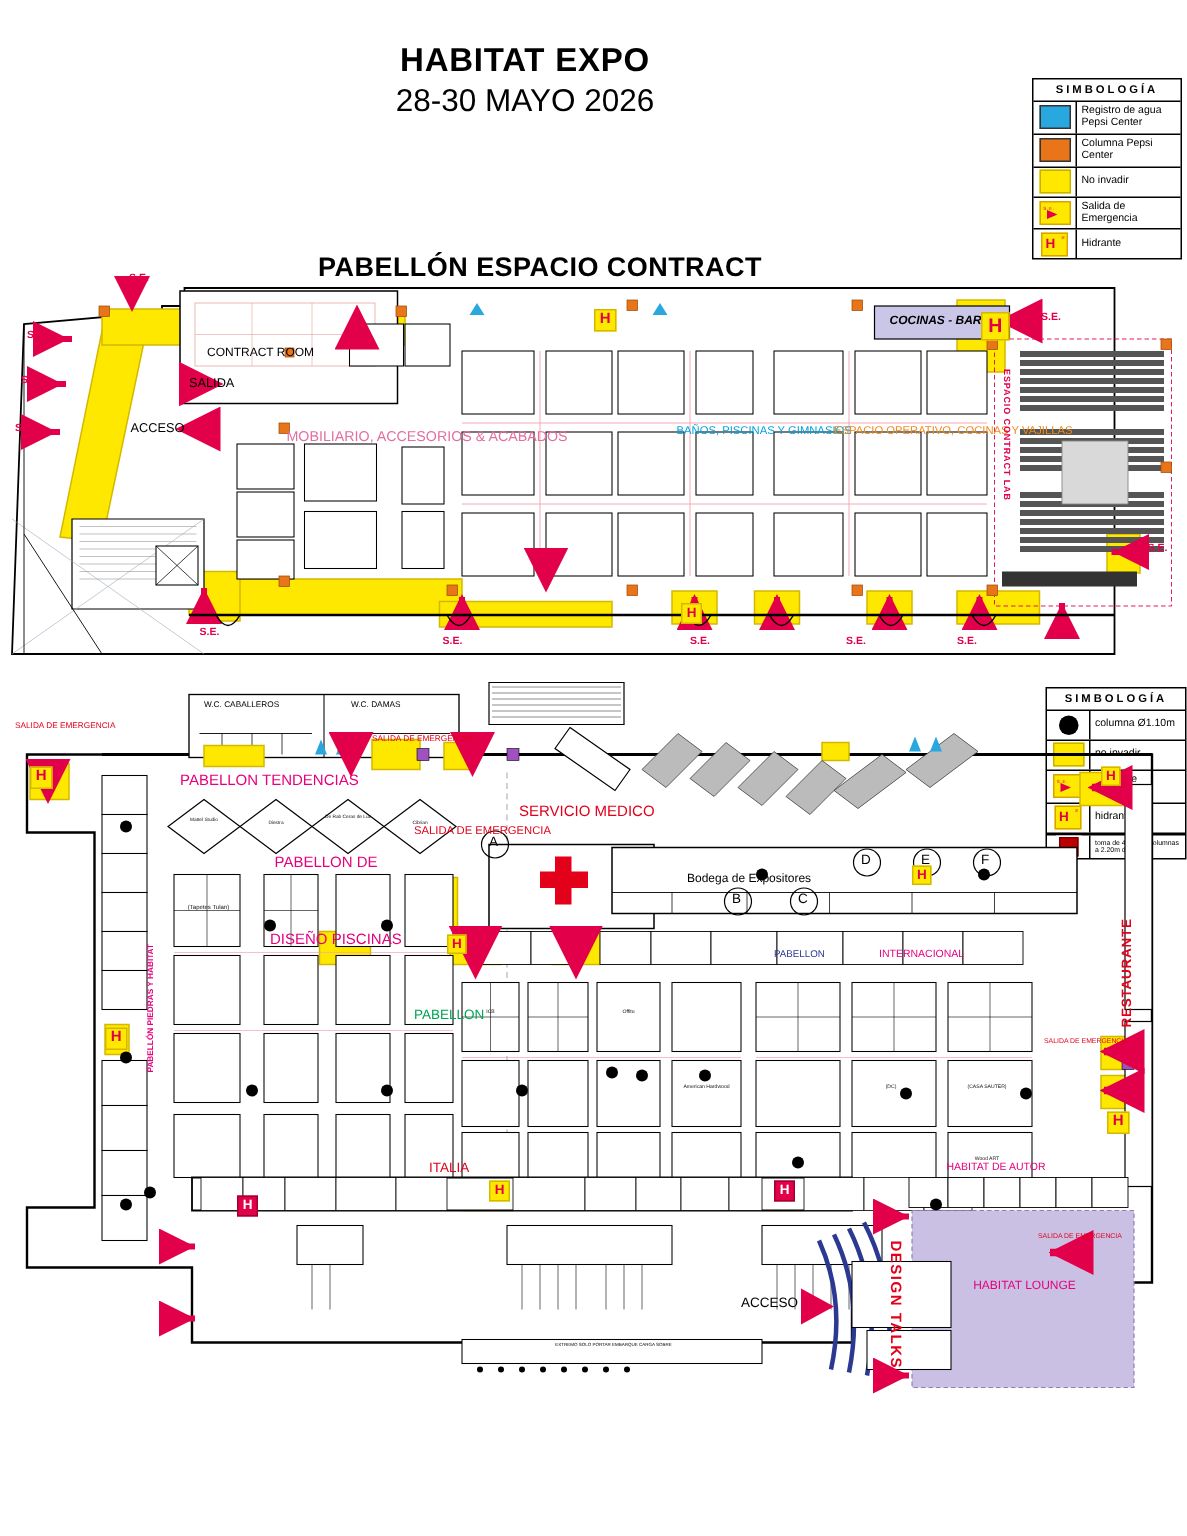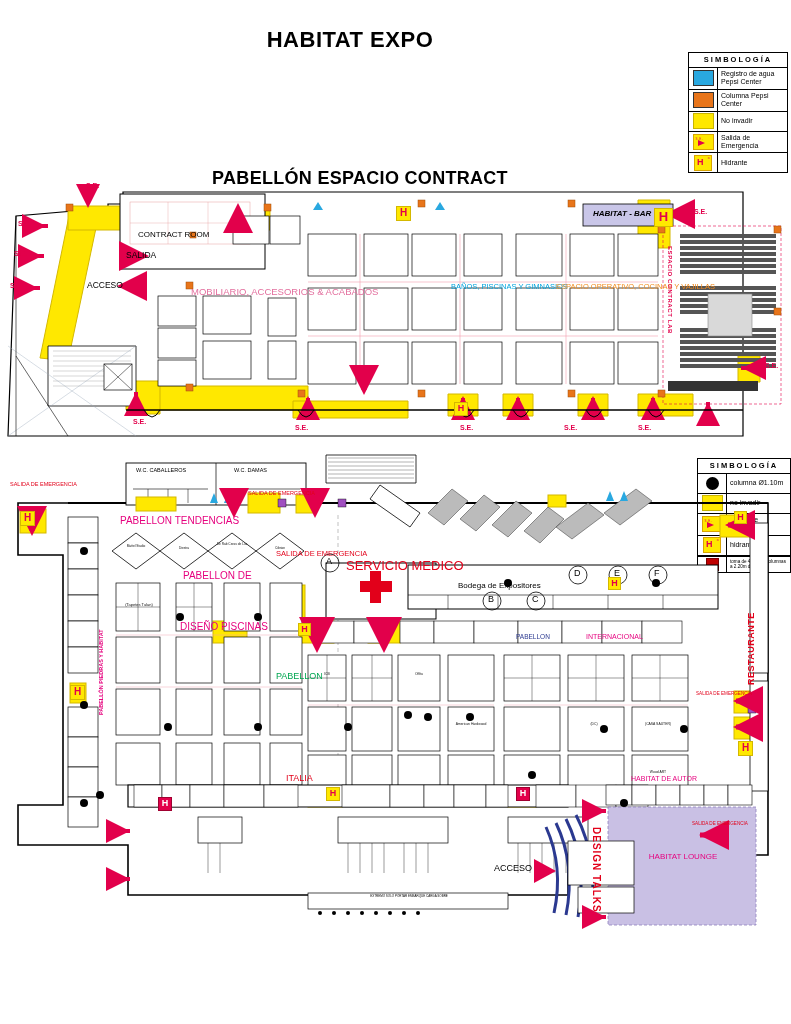--- a/index.html
+++ b/index.html
@@ -57,20 +57,21 @@
   .zone-magenta{color:#e6007e;}
   .zone-red{color:#e2001a;}
   .zone-green{color:#00a651;}
   .booth-t{font-size:3.2px;line-height:3.6px;text-align:center;color:#111;}
 </style>
 </head>
 <body>
 
 <div id="title-block" class="abs">
   <div class="t1">HABITAT EXPO</div>
+  <div class="t2">28-30 MAYO 2026</div>
 </div>
 <div id="pabellon-contract-title" class="abs">PABELLÓN ESPACIO CONTRACT</div>
 
 <div id="legend-1" class="legend abs">
   <div class="lhead">SIMBOLOGÍA</div>
   <div class="lrow">
     <div class="lsw">
       <div class="sw-box" style="background:#29a8e0"></div>
       </div>
     <div class="ltx">Registro de agua Pepsi Center</div>
@@ -317,21 +318,21 @@
     <path d="M136,224 q8,14 16,0"></path>
         <path d="M290,224 q8,14 16,0"></path>
     <path d="M450,224 q8,14 16,0"></path>
         <path d="M505,224 q8,14 16,0"></path>
     <path d="M578,224 q8,14 16,0"></path>
         <path d="M640,224 q8,14 16,0"></path>
   </g>
 </svg>
 
 <div class="plbl abs" style="left:130px;top:44px;font-size:8px;line-height:10px;text-align:center;width:70px;">CONTRACT ROOM</div>
-<div class="plbl abs" style="left:585px;top:23px;font-size:8px;font-style:italic;font-weight:bold;">HABITAT - BAR</div>
+<div class="plbl abs" style="left:585px;top:23px;font-size:8px;font-style:italic;font-weight:bold;">COCINAS - BAR</div>
 <div class="plbl abs zone-pink" style="left:183px;top:100px;font-size:9.5px;">MOBILIARIO, ACCESORIOS &amp; ACABADOS</div>
 <div class="plbl abs zone-blue" style="left:443px;top:96px;font-size:7.5px;width:96px;text-align:center;line-height:9px;">BAÑOS, PISCINAS Y GIMNASIOS</div>
 <div class="plbl abs zone-orange" style="left:548px;top:96px;font-size:7.5px;width:104px;text-align:center;line-height:9px;">ESPACIO OPERATIVO, COCINAS Y VAJILLAS</div>
 <div class="plbl abs" style="left:79px;top:94px;font-size:8.5px;">ACCESO</div>
 <div class="plbl abs" style="left:118px;top:64px;font-size:8.5px;text-align:right;">SALIDA</div>
 <div class="abs rotlbl" style="left:665px;top:60px;transform:rotate(90deg);color:#e2004b;font-size:6px;font-weight:bold;letter-spacing:.6px;">ESPACIO CONTRACT LAB</div>
 <div class="se-lbl" style="left:78px;top:-4px;">S.E.</div>
 <div class="se-lbl" style="left:10px;top:34px;">S.E.</div>
 <div class="se-lbl" style="left:6px;top:64px;">S.E.</div>
 <div class="se-lbl" style="left:2px;top:96px;">S.E.</div>
@@ -673,21 +674,21 @@
 <div class="plbl abs zone-red" style="left:278px;top:318px;font-size:9px;">ITALIA</div>
 <div class="plbl abs" style="left:508px;top:178px;font-size:6.5px;color:#2b3990;">PABELLON</div>
 <div class="plbl abs zone-magenta" style="left:578px;top:178px;font-size:7px;">INTERNACIONAL</div>
 <div class="plbl abs zone-magenta" style="left:623px;top:320px;font-size:7px;">HABITAT DE AUTOR</div>
 <div class="abs rotlbl" style="left:90px;top:260px;transform:rotate(-90deg);color:#e6007e;font-size:5.5px;font-weight:bold;">PABELLÓN PIEDRAS Y HABITAT</div>
 <div class="plbl abs" style="left:450px;top:126px;font-size:8px;font-weight:400;">Bodega de Expositores</div>
 <div class="abs rotlbl" style="left:738px;top:230px;transform:rotate(-90deg);color:#e2001a;font-size:9px;font-weight:bold;letter-spacing:.5px;">RESTAURANTE</div>
 <div class="plbl abs zone-magenta" style="left:640px;top:395px;font-size:8px;width:70px;text-align:center;line-height:14px;">HABITAT LOUNGE</div>
 <div class="abs rotlbl" style="left:594px;top:372px;transform:rotate(90deg);color:#e2001a;font-size:10px;font-weight:bold;letter-spacing:1px;">DESIGN TALKS</div>
 <div class="plbl abs zone-red" style="left:2px;top:26px;font-size:5.5px;width:56px;text-align:center;line-height:6px;">SALIDA DE EMERGENCIA</div>
-<div class="plbl abs zone-red" style="left:338px;top:104px;font-size:13px;width:80px;text-align:center;line-height:13px;">SERVICIO MEDICO</div>
+<div class="plbl abs zone-red" style="left:338px;top:80px;font-size:10px;width:80px;text-align:center;line-height:13px;">SERVICIO MEDICO</div>
 <div class="plbl abs zone-red" style="left:268px;top:92px;font-size:7.5px;width:80px;text-align:center;line-height:13px;">SALIDA DE EMERGENCIA</div>
 <div class="plbl abs zone-red" style="left:240px;top:35px;font-size:5.5px;width:60px;text-align:center;line-height:6px;">SALIDA DE EMERGENCIA</div>
 <div class="plbl abs" style="left:486px;top:408px;font-size:9px;">ACCESO</div>
 <div class="plbl abs zone-red" style="left:684px;top:366px;font-size:4.6px;width:42px;line-height:5.4px;">SALIDA DE EMERGENCIA</div>
 <div class="plbl abs zone-red" style="left:688px;top:236px;font-size:4.6px;width:42px;line-height:5.4px;">SALIDA DE EMERGENCIA</div>
 
 <div class="abs" style="left:318px;top:101px;font-size:9px;">A</div>
 <div class="abs" style="left:480px;top:139px;font-size:9px;">B</div>
 <div class="abs" style="left:524px;top:139px;font-size:9px;">C</div>
 <div class="abs" style="left:566px;top:113px;font-size:9px;">D</div>

